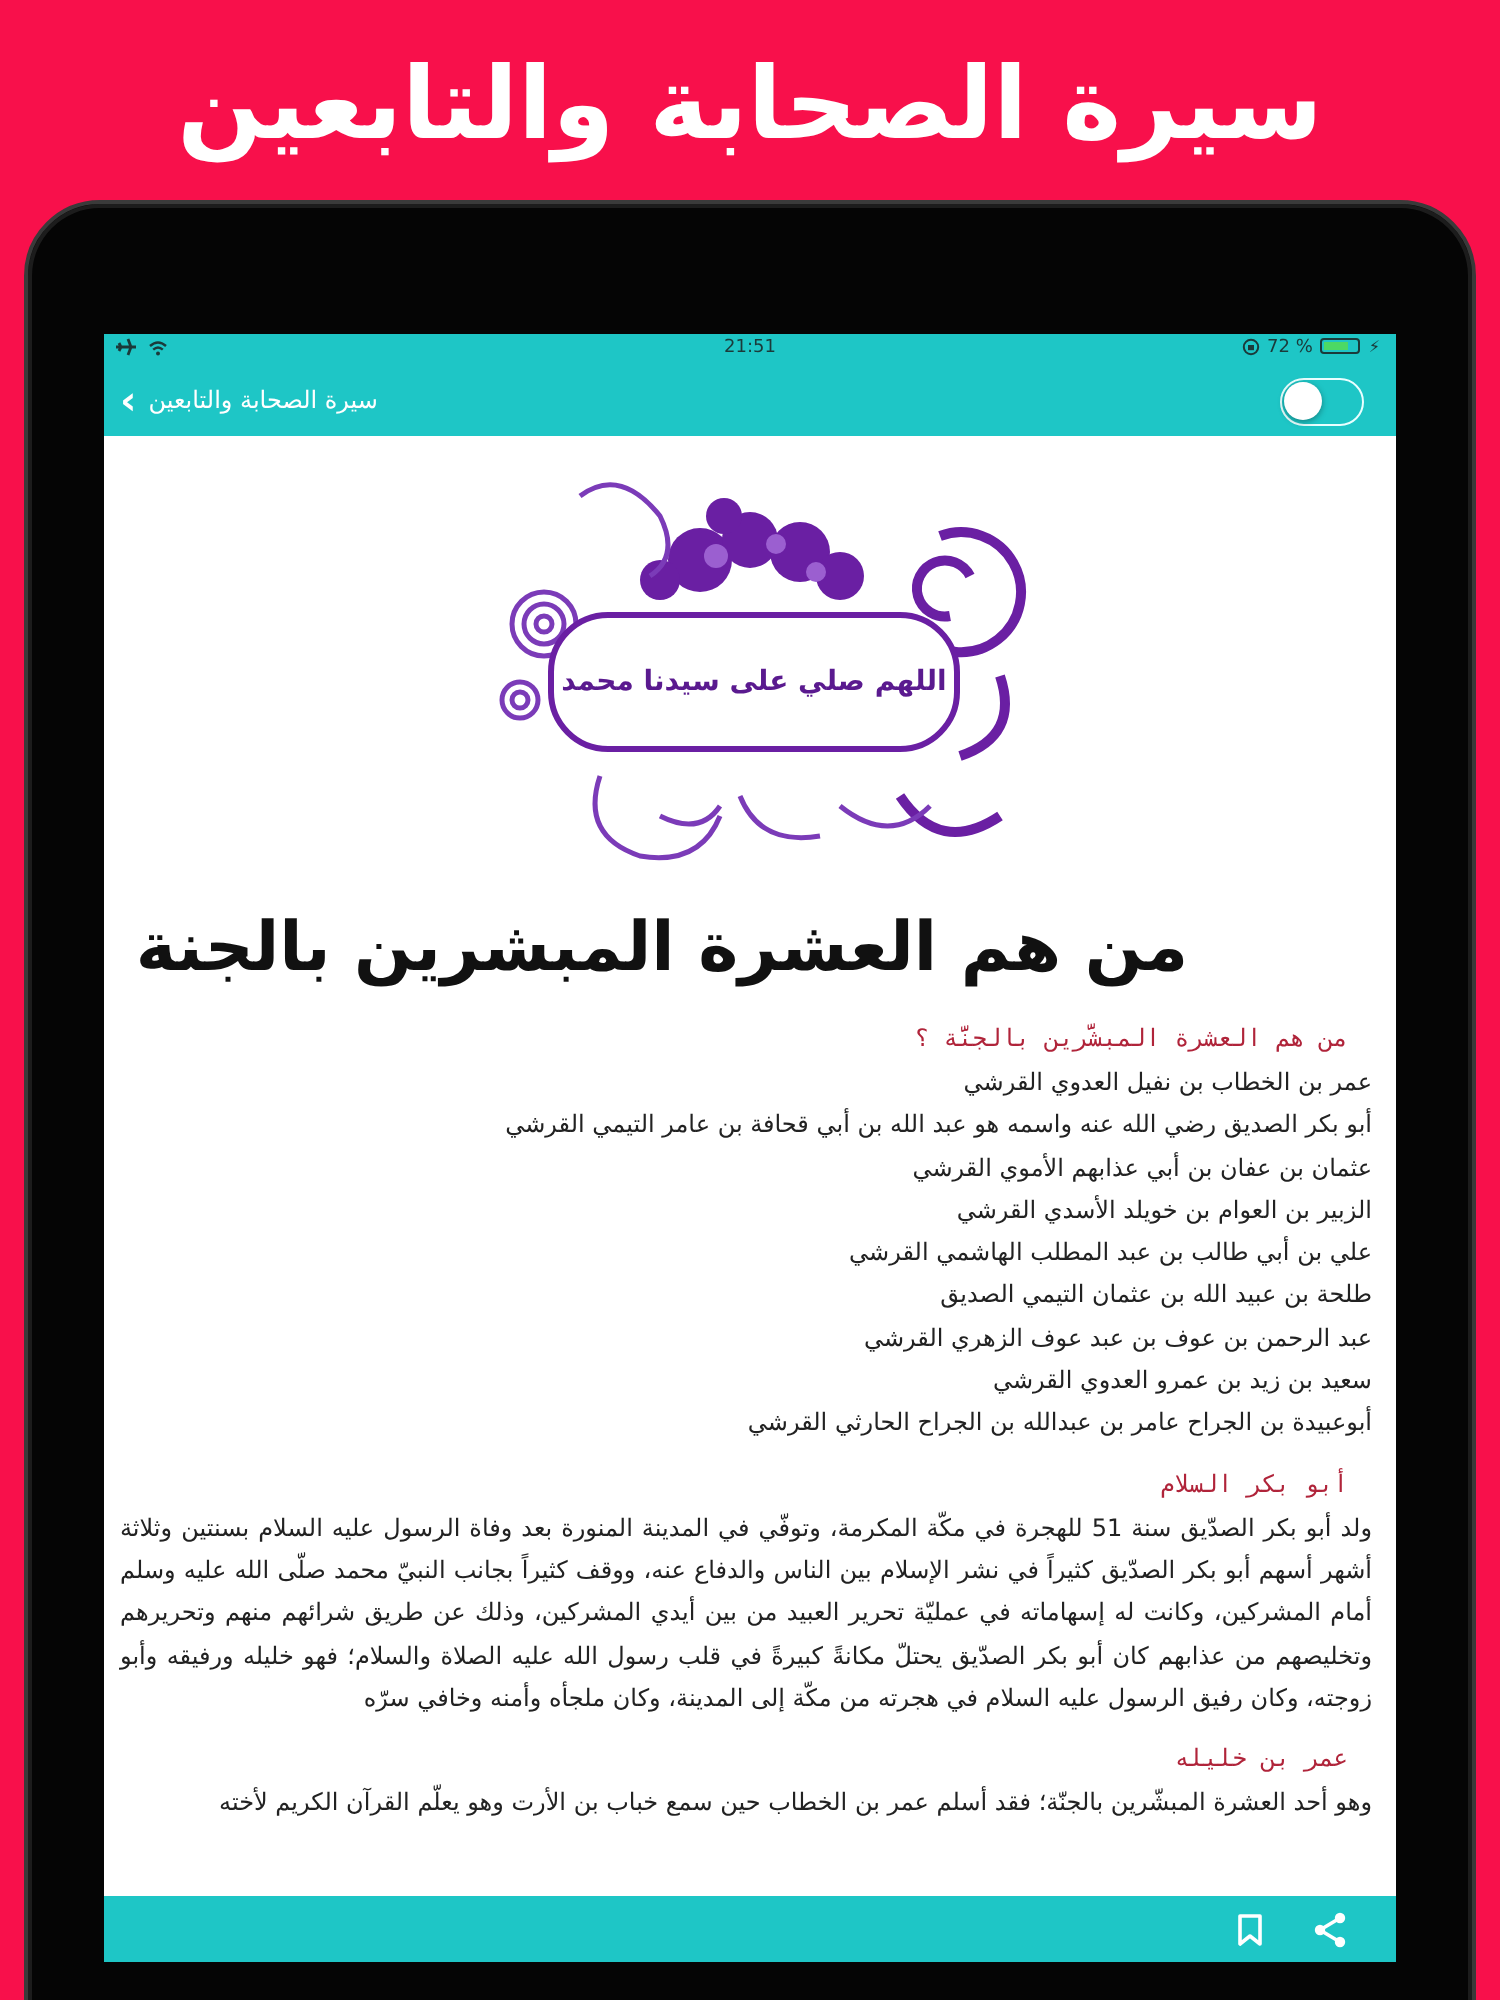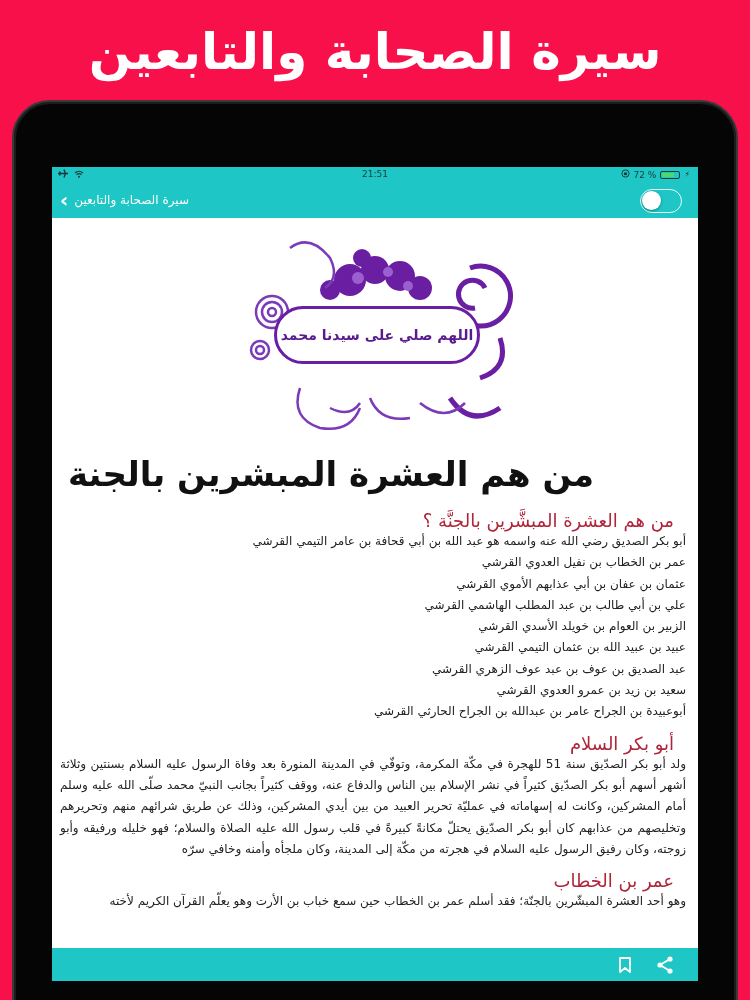--- a/index.html
+++ b/index.html
@@ -25,21 +25,21 @@
   .screen {
     position: absolute; left: 52px; top: 167px; width: 646px; height: 814px;
     background: #ffffff; overflow: hidden;
   }
   .status-bar {
     position: absolute; left: 0; top: 0; width: 646px; height: 16px;
     background: #1ec6c6; color: #1b3a3a; font-size: 9px;
   }
   .status-left { position: absolute; left: 6px; top: 2px; display: flex; gap: 6px; align-items: center; }
   .status-time { position: absolute; left: 0; width: 100%; top: 2px; text-align: center; font-size: 9px; color: #1b3a3a; }
-  .status-right { position: absolute; right: 8px; top: 2px; display: flex; gap: 4px; align-items: center; font-size: 9px; }
+  .status-right { position: absolute; right: 8px; top: 2px; display: flex; gap: 4px; font-size: 9px; }
   .battery {
     width: 20px; height: 8px; border: 1px solid #1b3a3a; border-radius: 2px; position: relative; padding: 1px;
   }
   .battery-fill { width: 72%; height: 100%; background: #4cd964; }
   .nav-bar {
     position: absolute; left: 0; top: 16px; width: 646px; height: 35px;
     background: #1ec6c6; color: #ffffff;
   }
   .back-button {
     position: absolute; left: 8px; top: 6px; height: 22px; display: flex; align-items: center; gap: 6px;
@@ -56,34 +56,34 @@
     background: #ffffff; box-shadow: 0 1px 3px rgba(0,0,0,0.35);
   }
   .content {
     position: absolute; left: 0; top: 51px; width: 646px; height: 730px; overflow: hidden;
     background: #ffffff;
   }
   .ornament {
     position: absolute; left: 178px; top: 10px; width: 300px; height: 212px;
   }
   .ornament-plaque {
-    position: absolute; left: 44px; top: 78px; width: 206px; height: 58px;
+    position: absolute; left: 44px; top: 78px; width: 206px; height: 70px;
     border: 3px solid #6a1fa3; border-radius: 30px; background: #fff;
     display: flex; align-items: center; justify-content: center;
     color: #5a1a8f; font-weight: bold; font-size: 14px; direction: rtl;
   }
   .main-heading {
     position: absolute; left: 0; top: 236px; width: 558px; text-align: center;
     font-size: 34px; font-weight: bold; color: #111; direction: rtl;
   }
   .article {
     position: absolute; right: 12px; top: 292px; width: 626px; direction: rtl; text-align: right;
     color: #222; font-size: 12px; line-height: 21.3px;
   }
-  .section-title { color: #b0243a; font-size: 18px; line-height: 21px; padding-right: 12px; }
+  .section-title { color: #b0243a; font-size: 12px; line-height: 21px; padding-right: 12px; font-family: Liberation Mono, monospace; }
   .list-line { display: block; white-space: nowrap; }
   .para { display: block; text-align: justify; text-align-last: right; }
   .gap { height: 10px; }
   .bottom-toolbar {
     position: absolute; left: 0; top: 781px; width: 646px; height: 33px; background: #1ec6c6;
   }
   .tool-btn { position: absolute; top: 6px; width: 22px; height: 22px; cursor: pointer; }
 </style>
 </head>
 <body>
@@ -171,34 +171,34 @@
           <path d="M100 180 q20 10 30 -5"></path>
         </g>
       </svg>
       <div class="ornament-plaque">اللهم صلي على سيدنا محمد</div>
     </div>
 
     <div class="main-heading">من هم العشرة المبشرين بالجنة</div>
 
     <div class="article">
       <div class="section-title">من هم العشرة المبشَّرين بالجنَّة ؟</div>
+      <span class="list-line">عمر بن الخطاب بن نفيل العدوي القرشي</span>
       <span class="list-line">أبو بكر الصديق رضي الله عنه واسمه هو عبد الله بن أبي قحافة بن عامر التيمي القرشي</span>
-      <span class="list-line">عمر بن الخطاب بن نفيل العدوي القرشي</span>
       <span class="list-line">عثمان بن عفان بن أبي عذابهم الأموي القرشي</span>
+      <span class="list-line">الزبير بن العوام بن خويلد الأسدي القرشي</span>
       <span class="list-line">علي بن أبي طالب بن عبد المطلب الهاشمي القرشي</span>
-      <span class="list-line">الزبير بن العوام بن خويلد الأسدي القرشي</span>
-      <span class="list-line">عبيد بن عبيد الله بن عثمان التيمي القرشي</span>
-      <span class="list-line">عبد الصديق بن عوف بن عبد عوف الزهري القرشي</span>
+      <span class="list-line">طلحة بن عبيد الله بن عثمان التيمي الصديق</span>
+      <span class="list-line">عبد الرحمن بن عوف بن عبد عوف الزهري القرشي</span>
       <span class="list-line">سعيد بن زيد بن عمرو العدوي القرشي</span>
       <span class="list-line">أبوعبيدة بن الجراح عامر بن عبدالله بن الجراح الحارثي القرشي</span>
       <div class="gap"></div>
       <div class="section-title">أبو بكر السلام</div>
       <span class="para">ولد أبو بكر الصدّيق سنة 51 للهجرة في مكّة المكرمة، وتوفّي في المدينة المنورة بعد وفاة الرسول عليه السلام بسنتين وثلاثة أشهر أسهم أبو بكر الصدّيق كثيراً في نشر الإسلام بين الناس والدفاع عنه، ووقف كثيراً بجانب النبيّ محمد صلّى الله عليه وسلم أمام المشركين، وكانت له إسهاماته في عمليّة تحرير العبيد من بين أيدي المشركين، وذلك عن طريق شرائهم منهم وتحريرهم وتخليصهم من عذابهم كان أبو بكر الصدّيق يحتلّ مكانةً كبيرةً في قلب رسول الله عليه الصلاة والسلام؛ فهو خليله ورفيقه وأبو زوجته، وكان رفيق الرسول عليه السلام في هجرته من مكّة إلى المدينة، وكان ملجأه وأمنه وخافي سرّه</span>
       <div class="gap"></div>
-      <div class="section-title">عمر بن الخطاب</div>
+      <div class="section-title">عمر بن خليله</div>
       <span class="para">وهو أحد العشرة المبشّرين بالجنّة؛ فقد أسلم عمر بن الخطاب حين سمع خباب بن الأرت وهو يعلّم القرآن الكريم لأخته</span>
     </div>
   </div>
 
   <div class="bottom-toolbar">
     <div class="tool-btn" style="right:62px;">
       <svg width="22" height="22" viewBox="0 0 22 22">
         <path d="M6 4 H16 V18 L11 14 L6 18 Z" fill="none" stroke="#ffffff" stroke-width="1.8" stroke-linejoin="round"></path>
       </svg>
     </div>

